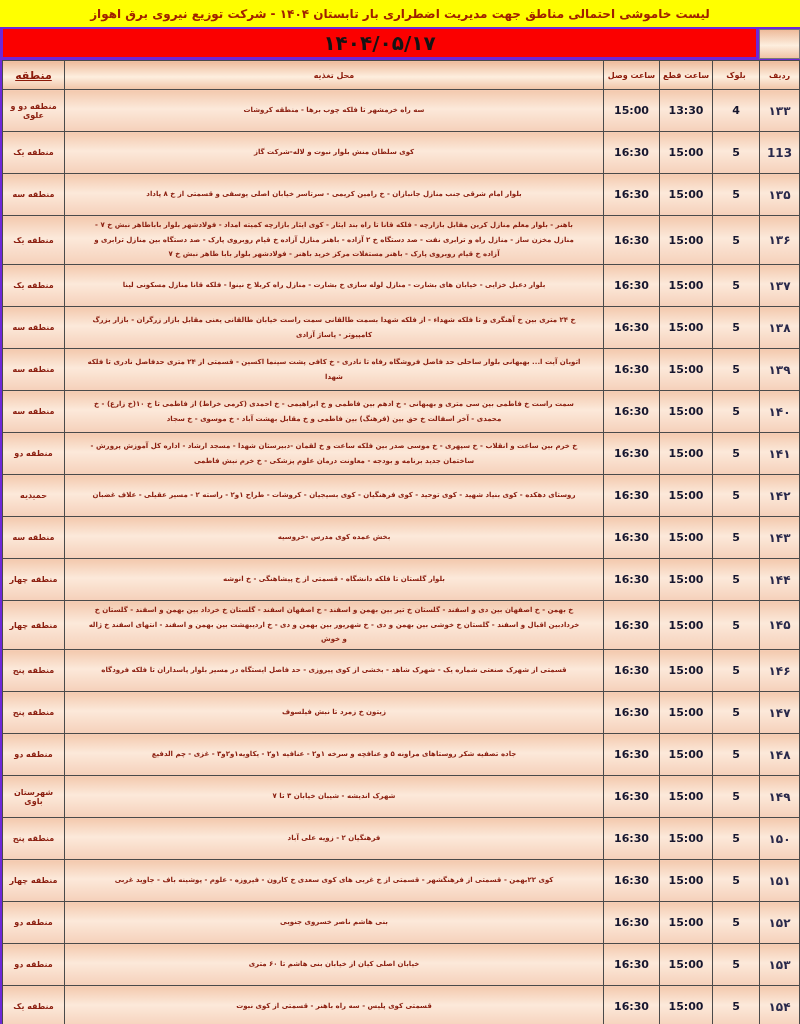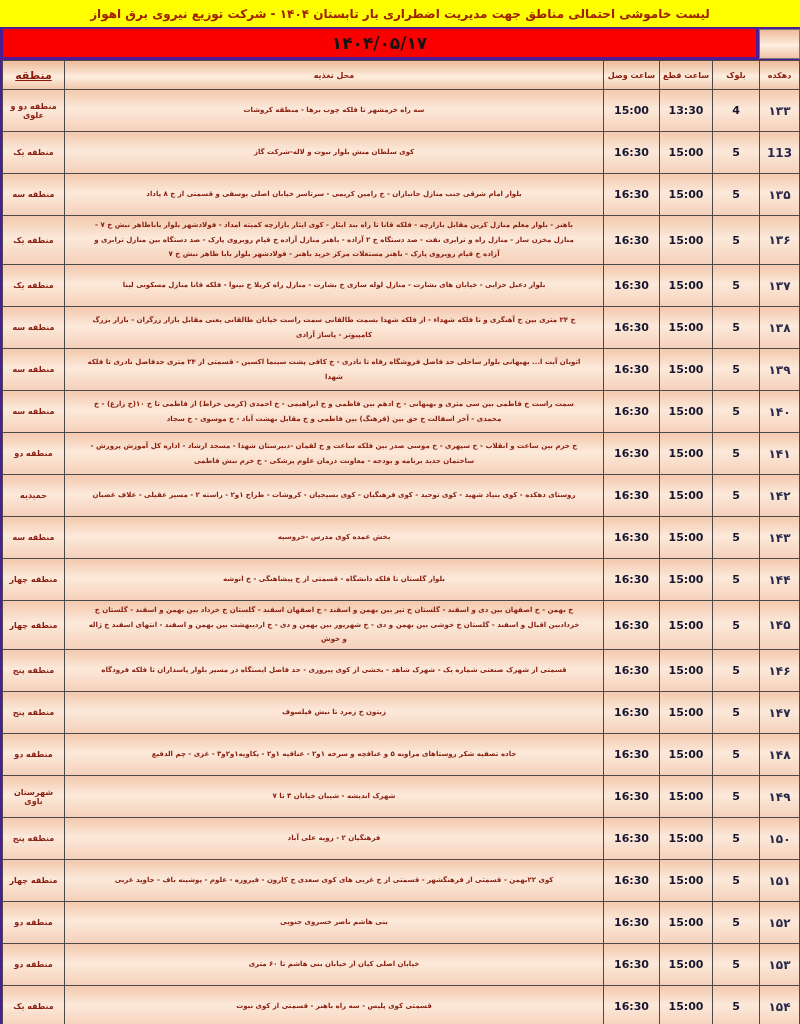--- a/index.html
+++ b/index.html
@@ -1,27 +1,27 @@
 <!DOCTYPE html>
 <html lang="fa" dir="rtl"><head>
 <meta charset="utf-8">
 <style>
   html,body{margin:0;padding:0;background:#ffffff;}
   body{font-family:"DejaVu Sans",sans-serif;}
-  #page{position:relative;width:800px;height:1024px;background:#4c1d95;overflow:hidden;}
+  #page{position:relative;width:800px;height:1024px;background:#6d28d9;overflow:hidden;}
 
   
   .banner{width:800px;height:27px;background:#ffff00;display:flex;align-items:center;justify-content:center;}
   .banner-text{color:#a02000;font-size:12px;font-weight:bold;}
 
   
   .date-row{width:797px;height:28px;margin-top:2px;display:flex;flex-direction:row;gap:3px;}
   .corner-cell{width:39px;height:28px;background:linear-gradient(180deg,#eebb9b 0%,#fdeede 55%,#f0c3a6 100%);border:1px solid #777;}
   .date-bar{flex:1;height:28px;background:#fb0000;display:flex;align-items:center;justify-content:center;}
-  .date-text{color:#141414;font-size:17px;font-weight:bold;letter-spacing:1px;}
+  .date-text{color:#141414;font-size:20px;font-weight:bold;letter-spacing:1px;}
 
   
   table.outage{width:797px;border-collapse:collapse;table-layout:fixed;margin-top:3px;direction:rtl;}
   table.outage td,table.outage th{border:1px solid #4a4a4a;background:linear-gradient(180deg,#f3c9ae 0%,#fcE9da 45%,#f5d0ba 100%);text-align:center;vertical-align:middle;overflow:hidden;}
   table.outage thead th{height:26px;background:linear-gradient(180deg,#eebb9b 0%,#fdeede 55%,#f0c3a6 100%);color:#8c1a0a;font-size:8px;font-weight:bold;}
   th.h-region span{text-decoration:underline;font-size:11px;}
   tbody tr{height:42px;}
   td.c-row{font-size:12px;font-weight:bold;color:#28284a;}
   td.c-block{font-size:11px;font-weight:bold;color:#16162e;}
   td.c-cut,td.c-recon{font-size:11px;font-weight:bold;color:#16162e;}
@@ -48,21 +48,21 @@
     <colgroup>
       <col style="width:40px">
         <col style="width:47px">
         <col style="width:53px">
         <col style="width:56px">
         <col style="width:539px">
         <col style="width:62px">
     </colgroup>
     <thead>
       <tr>
-        <th class="h-row">دهکده</th>
+        <th class="h-row">ردیف</th>
         <th class="h-block">بلوک</th>
         <th class="h-cut">ساعت قطع</th>
         <th class="h-recon">ساعت وصل</th>
         <th class="h-loc">محل تغذیه</th>
         <th class="h-region"><span>منطقه</span></th>
       </tr>
     </thead>
     <tbody>
         <tr>
       <td class="c-row">۱۳۳</td>

